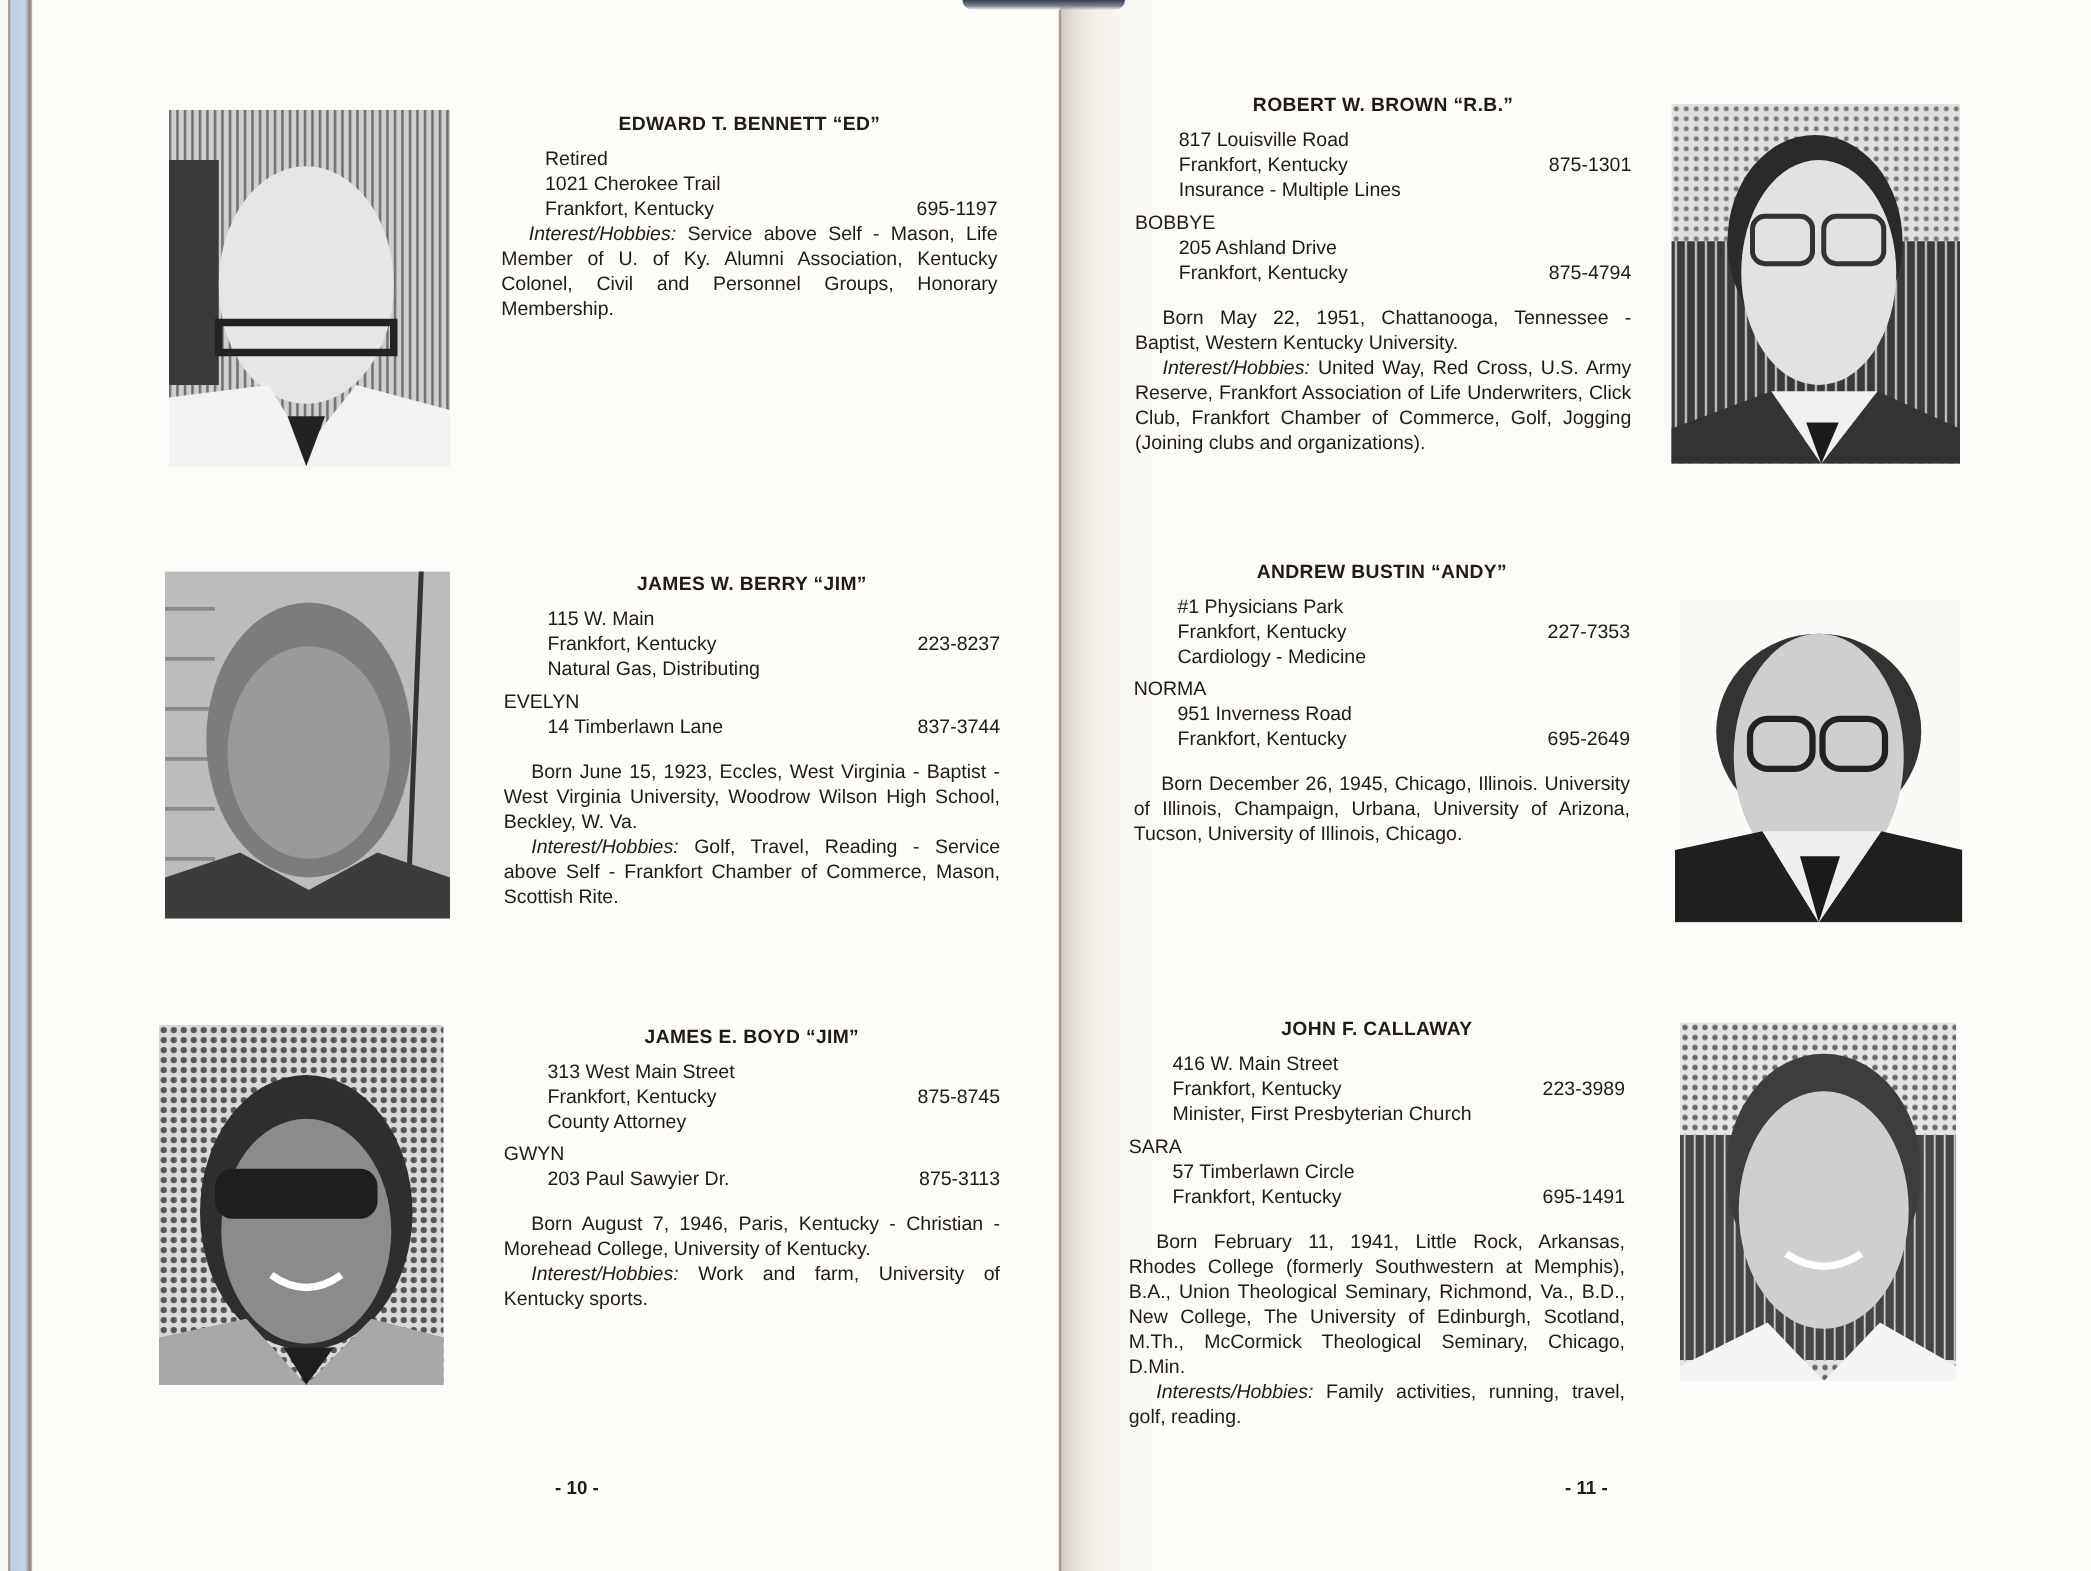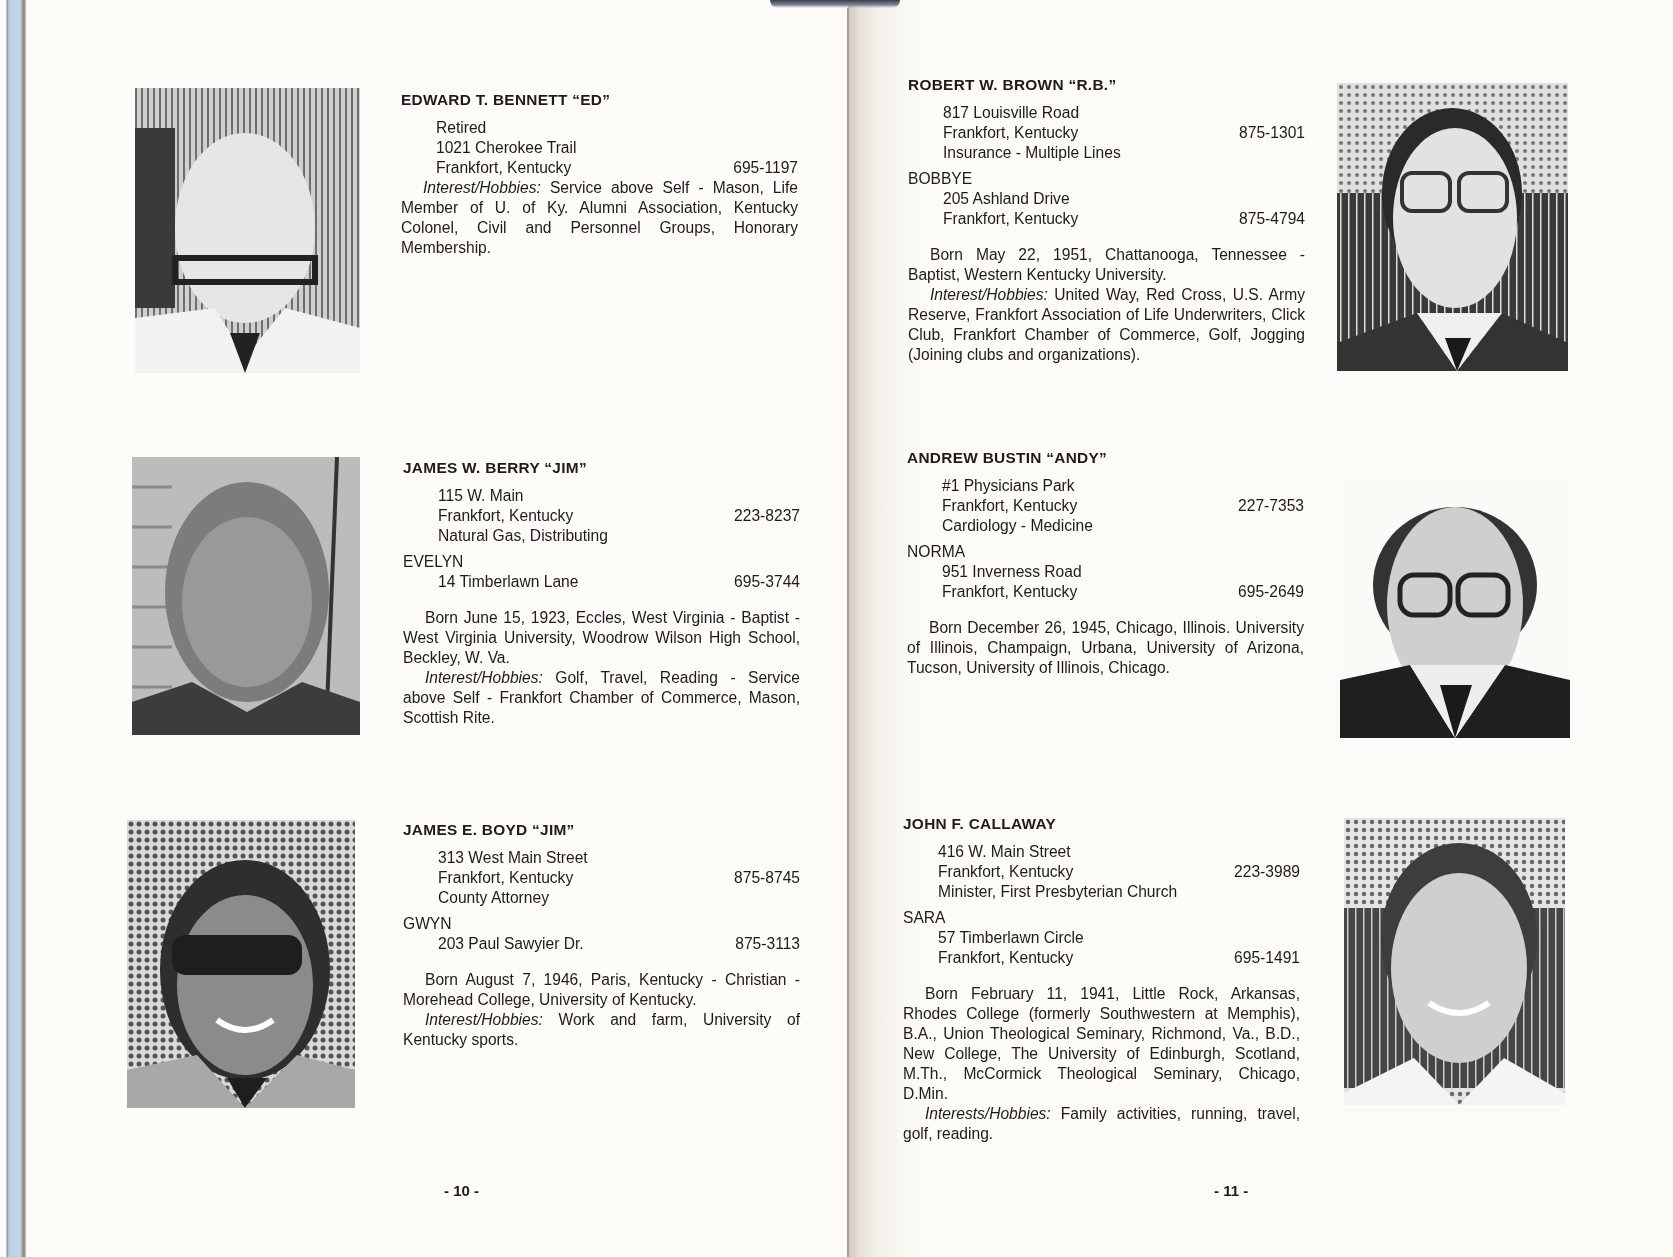--- a/index.html
+++ b/index.html
@@ -14,21 +14,21 @@
   .page { position: absolute; top: 0; height: 1257px; }
   .page-left { left: 26px; width: 822px; background: #fdfcf9; }
   .page-right { left: 848px; width: 825px;
     background: linear-gradient(90deg, #cfc8bd 0px, #e7e2d9 12px, #f3f0ea 30px, #faf8f3 55px, #fcfbf7 80px, #fcfbf7 100%); }
   .gutter-line { position: absolute; left: 847px; top: 8px; width: 2px; height: 1249px; background: #a89f92; }
 
   .photo { position: absolute; overflow: hidden; }
   .photo svg { width: 100%; height: 100%; display: block; }
 
   .entry { position: absolute; width: 397px; font-size: 15.6px; line-height: 20px; }
-  .name { font-weight: bold; font-size: 15.4px; letter-spacing: 0.3px; margin-bottom: 8px; }
+  .name { font-weight: bold; font-size: 15.4px; letter-spacing: 0.3px; margin-bottom: 8px; text-align: center; }
   .line { display: flex; justify-content: space-between; padding-left: 35px; }
   .line .phone { padding-right: 0; }
   .spouse { margin-top: 6px; }
   .bio { margin-top: 16px; text-align: justify; text-indent: 22px; line-height: 20px; }
   .bio2 { text-align: justify; text-indent: 22px; line-height: 20px; }
   .bio2 em { font-style: italic; }
 
   .page-num { position: absolute; top: 1182px; font-weight: bold; font-size: 15px; }
 </style>
 </head>
@@ -172,21 +172,21 @@
       <span>Frankfort, Kentucky</span>
       <span class="phone">223-8237</span>
     </div>
     <div class="line">
       <span>Natural Gas, Distributing</span>
       <span class="phone"></span>
     </div>
     <div class="spouse">EVELYN</div>
     <div class="line">
         <span>14 Timberlawn Lane</span>
-        <span class="phone">695-3744</span>
+        <span class="phone">837-3744</span>
     </div>
     <div class="bio">Born June 15, 1923, Eccles, West Virginia - Baptist - West Virginia University, Woodrow Wilson High School, Beckley, W. Va.</div>
     <div class="bio2"><em>Interest/Hobbies:</em> <span>Golf, Travel, Reading - Service above Self - Frankfort Chamber of Commerce, Mason, Scottish Rite.</span></div>
   </div>
 <div class="entry" style="left:403px;top:820px;" id="e2">
     <div class="name">JAMES E. BOYD “JIM”</div>
     <div class="line">
       <span>313 West Main Street</span>
       <span class="phone"></span>
     </div>
@@ -278,13 +278,13 @@
     </div>
     <div class="line">
         <span>Frankfort, Kentucky</span>
         <span class="phone">695-1491</span>
     </div>
     <div class="bio">Born February 11, 1941, Little Rock, Arkansas, Rhodes College (formerly Southwestern at Memphis), B.A., Union Theological Seminary, Richmond, Va., B.D., New College, The University of Edinburgh, Scotland, M.Th., McCormick Theological Seminary, Chicago, D.Min.</div>
     <div class="bio2"><em>Interests/Hobbies:</em> <span>Family activities, running, travel, golf, reading.</span></div>
   </div>
 
 <div class="page-num" style="left:444px;text-align:right;">- 10 -</div>
-<div class="page-num" style="left:1214px;">- 11 -</div>
+<div class="page-num" style="left:1252px;">- 11 -</div>
 
 </body></html>

